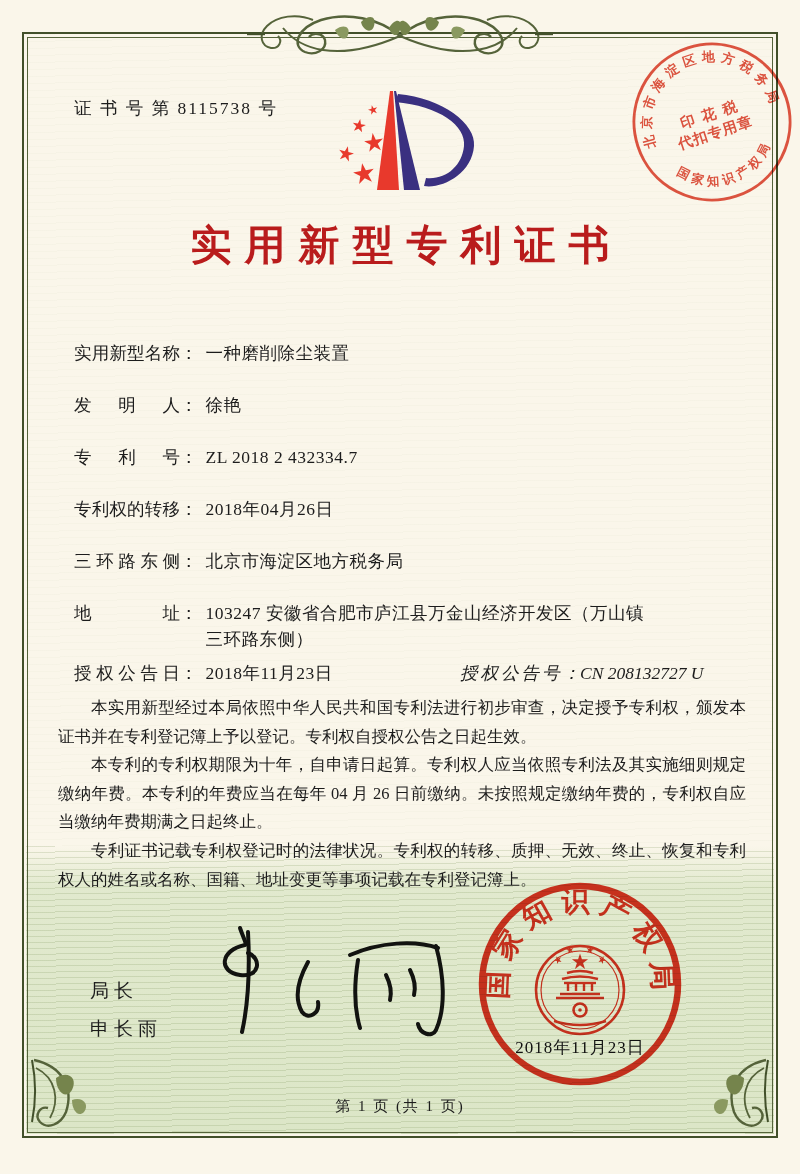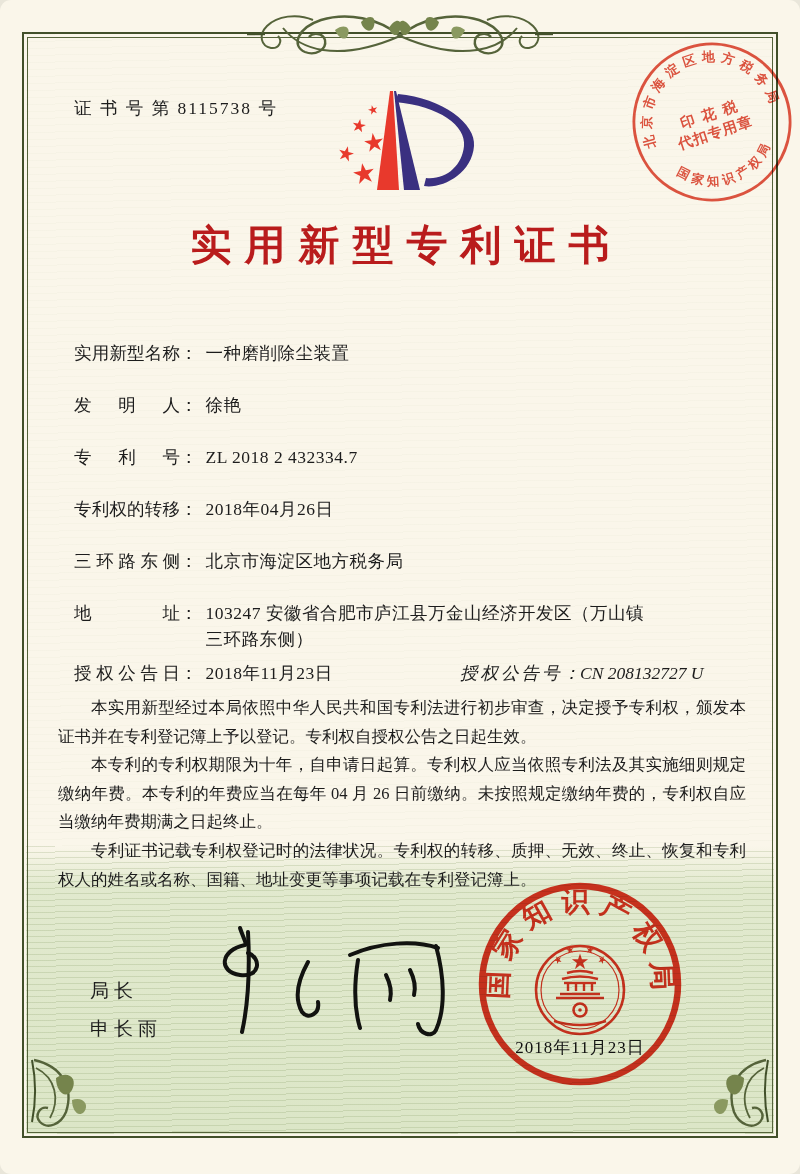--- a/index.html
+++ b/index.html
@@ -1,19 +1,19 @@
 <!DOCTYPE html>
 <html><head>
 <meta charset="utf-8">
 <style>
   html,body{margin:0;padding:0;background:#e9e6da;}
   .page{
     position:relative;width:800px;height:1174px;margin:0 auto;
     background:#faf6ea;overflow:hidden;
-    font-family:"Liberation Serif","DejaVu Serif",serif;color:#1c1c1c;border-radius:11px;
+    font-family:"Liberation Serif","DejaVu Serif",serif;color:#1c1c1c;
   }
   
   .texture{
     position:absolute;left:26px;right:26px;top:846px;height:288px;z-index:0;
     background:
       repeating-linear-gradient(179deg, rgba(124,148,90,.22) 0 1px, rgba(0,0,0,0) 1px 6px),
       linear-gradient(to bottom, rgba(223,232,203,0) 0%, rgba(221,231,201,.85) 14%, rgba(218,229,197,.95) 100%);
   }
   .texture-top{
     position:absolute;left:26px;right:26px;top:34px;height:812px;z-index:0;opacity:.18;
@@ -231,14 +231,15 @@
           <path d="M86,120 H134"></path>
           <circle cx="110" cy="132" r="6.5" stroke-width="2.6"></circle>
           <path d="M84,143 Q110,151 136,143"></path>
         </g>
         <circle cx="110" cy="132" r="1.8" fill="#e02a18"></circle>
       </g>
     </g>
   </svg>
   <div class="seal-date">2018年11月23日</div>
 
+  <div class="footer">第 1 页 (共 1 页)</div>
 
 </div>
 
 </body></html>

